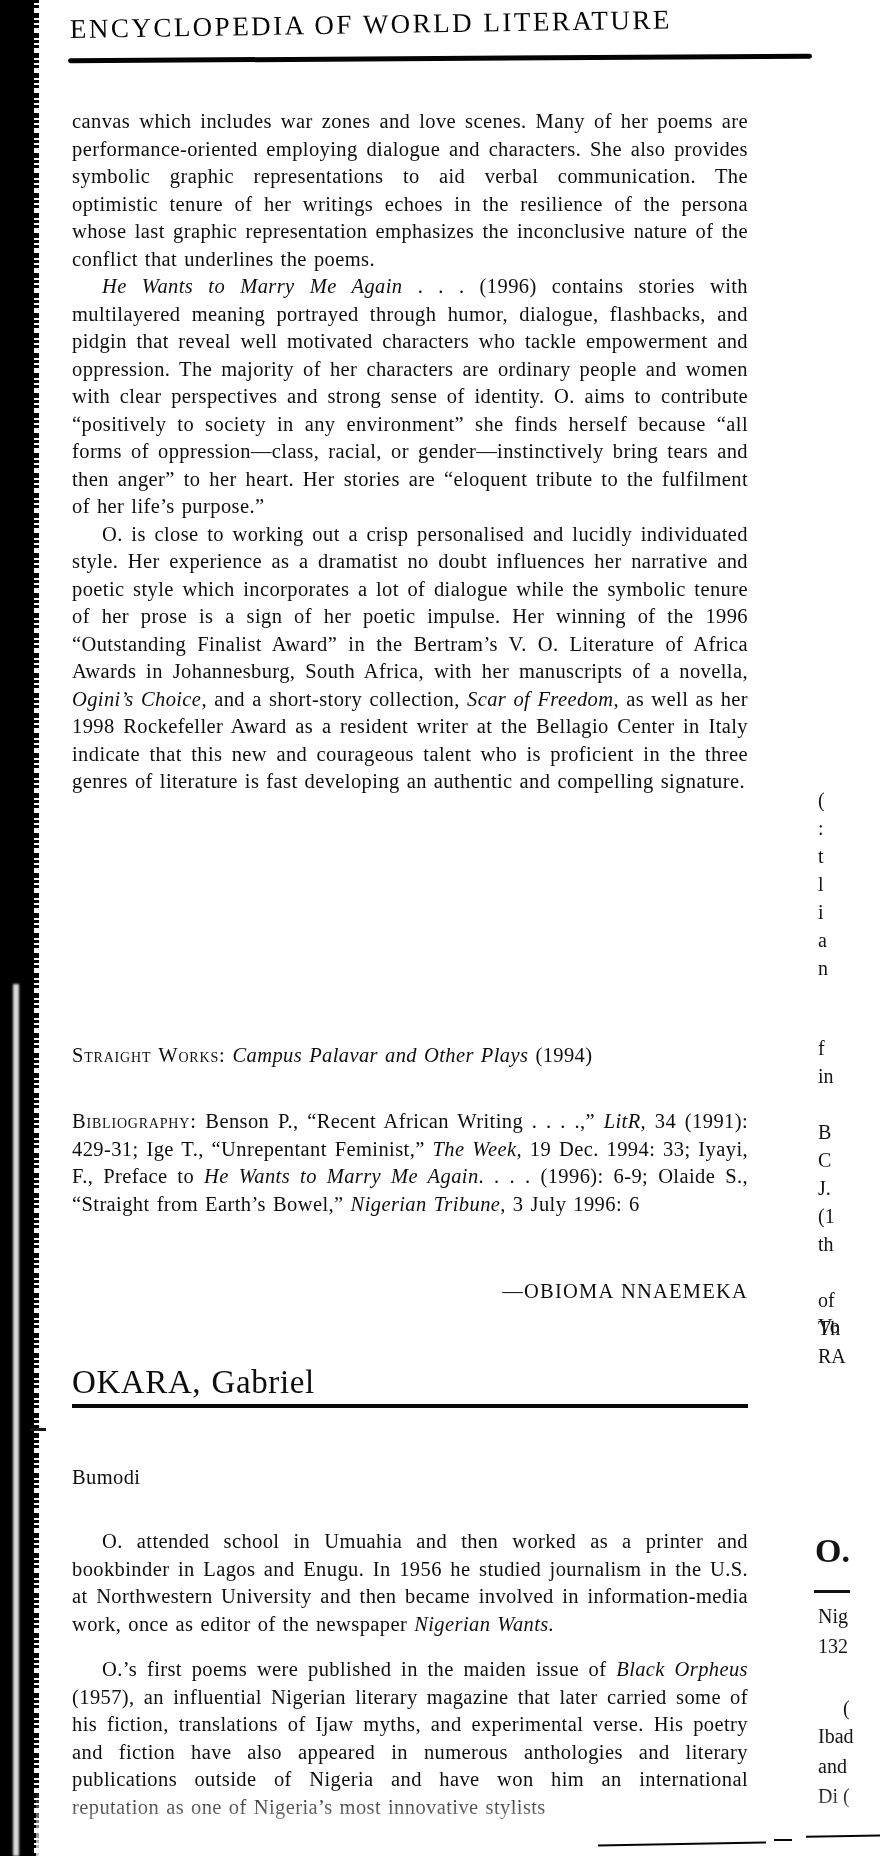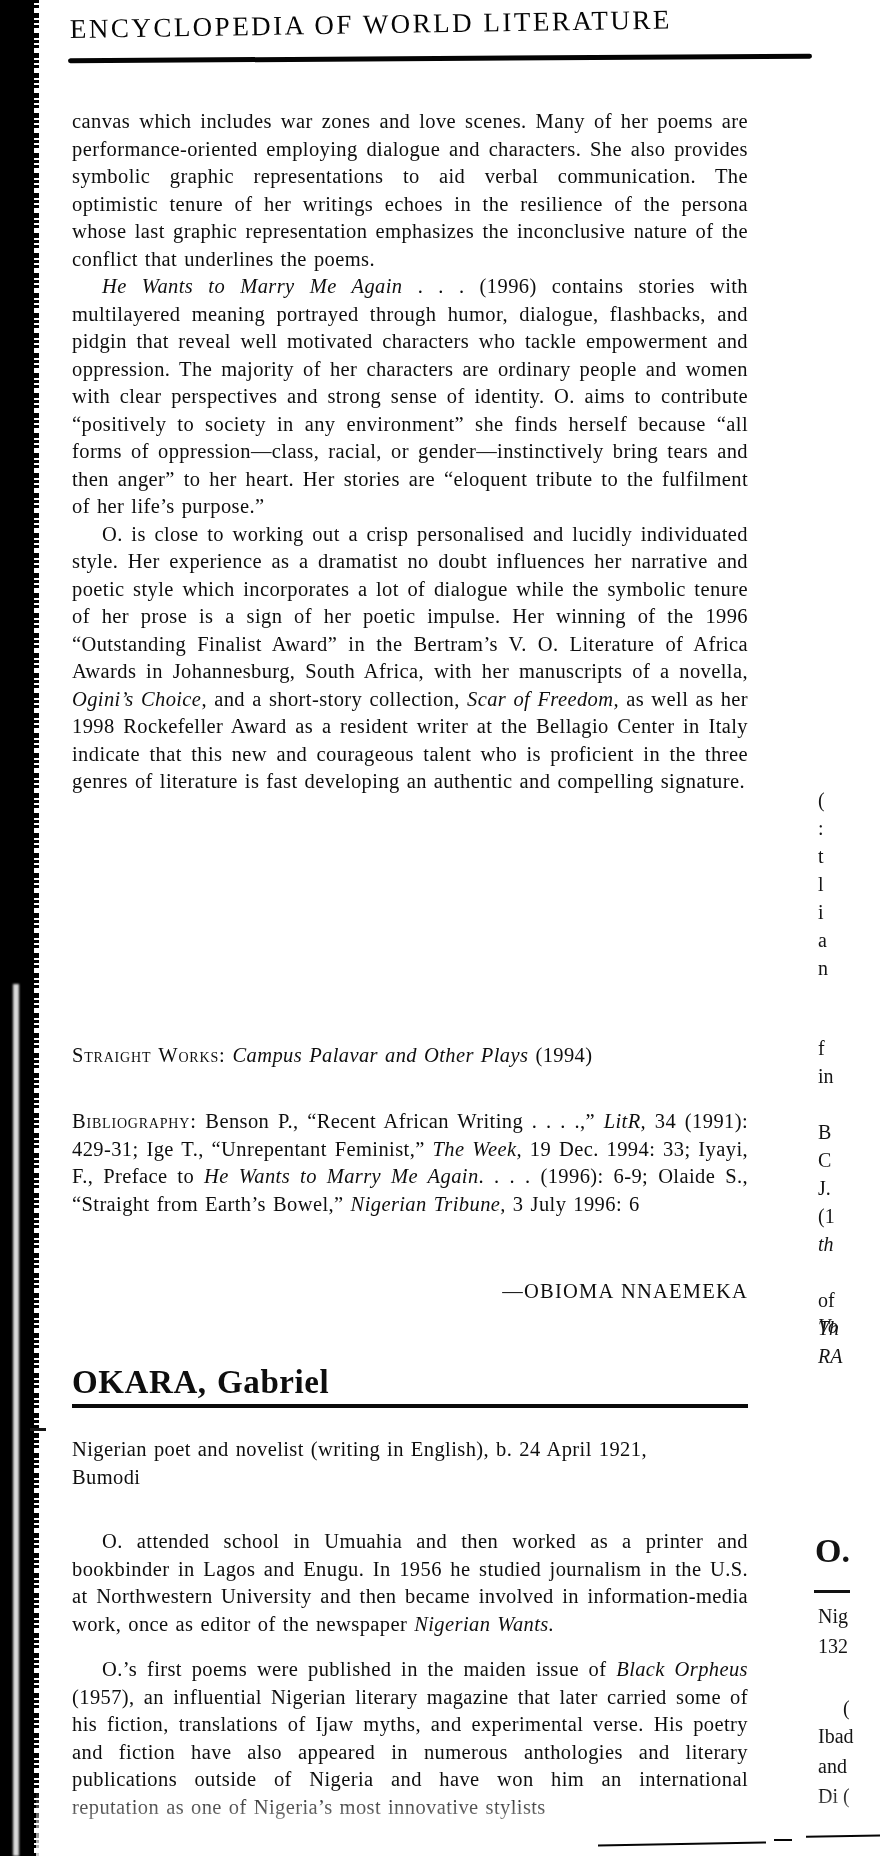--- a/index.html
+++ b/index.html
@@ -37,30 +37,30 @@
   
   .blk {
     position:absolute; left:72px; width:676px;
     font-size:20.5px; line-height:27.5px; text-align:justify;
     letter-spacing:0.4px; word-spacing:1.5px; hyphens:auto;margin-top:16px;
   }
   .blk p { margin:0; }
   .indent { text-indent:30px; }
   .sc { font-variant:small-caps; letter-spacing:0.8px; }
   .attr { text-align:right; letter-spacing:1.2px; }
-  .entry-head { font-size:33px; font-weight:700; letter-spacing:0.6px; line-height:1.1; text-align:left; }
+  .entry-head { font-size:33px; font-weight:400; letter-spacing:0.6px; line-height:1.1; text-align:left; }
   .entry-rule { position:absolute; left:72px; top:1404px; width:676px; height:4px; background:#0a0a0a; }
   .bio { text-align:left; }
 
   
   .frag {
     position:absolute; left:818px; font-size:20px; line-height:1;
     white-space:nowrap; color:#141414;
   }
-  .frag.it { font-style:italic; }
+  .frag.it { }
   .frag.big { font-size:34px; font-weight:600; left:815px; }
   .frag-rule { position:absolute; left:814px; top:1590px; width:36px; height:3px; background:#111; }
 
   
   .scanline { position:absolute; height:2px; background:#050505; z-index:7; }
   .sl1 { left:598px; top:1843px; width:168px; transform:rotate(-1.1deg); }
   .sl2 { left:774px; top:1839px; width:18px; }
   .sl3 { left:806px; top:1835px; width:80px; transform:rotate(-1deg); }
 
   
@@ -94,21 +94,21 @@
 
   <div class="blk" style="top:1092px">
     <p><span class="sc">Bibliography:</span><span><span> Benson P., “Recent African Writing . . . .,” </span><i>LitR,</i><span> 34 (1991): 429-31; Ige T., “Unrepentant Feminist,” </span><i>The Week,</i><span> 19 Dec. 1994: 33; Iyayi, F., Preface to </span><i>He Wants to Marry Me Again</i><span>. . . . (1996): 6-9; Olaide S., “Straight from Earth’s Bowel,” </span><i>Nigerian Tribune,</i><span> 3 July 1996: 6</span></span></p>
   </div>
 
   <div class="blk attr" style="top:1262px">—OBIOMA NNAEMEKA</div>
 
   <div class="blk entry-head" style="top:1348px">OKARA, Gabriel</div>
   <div class="entry-rule"></div>
 
-  <div class="blk bio" style="top:1420px"><span>Nigerian poet and novelist (writing in English), b. 24 April 1921,</span><br><span>Bumodi</span></div>
+  <div class="blk bio" style="top:1420px"><br><span>Bumodi</span></div>
 
   <div class="blk" style="top:1512px">
     <p class="indent"><span>O. attended school in Umuahia and then worked as a printer and bookbinder in Lagos and Enugu. In 1956 he studied journalism in the U.S. at Northwestern University and then became involved in information-media work, once as editor of the newspaper </span><i>Nigerian Wants.</i></p>
   </div>
 
   <div class="blk" style="top:1640px">
     <p class="indent"><span>O.’s first poems were published in the maiden issue of </span><i>Black Orpheus</i><span> (1957), an influential Nigerian literary magazine that later carried some of his fiction, translations of Ijaw myths, and experimental verse. His poetry and fiction have also appeared in numerous anthologies and literary publications outside of Nigeria and have won him an international reputation as one of Nigeria’s most innovative stylists</span></p>
   </div>
 
   <span class="frag" style="top:790px">(</span>

